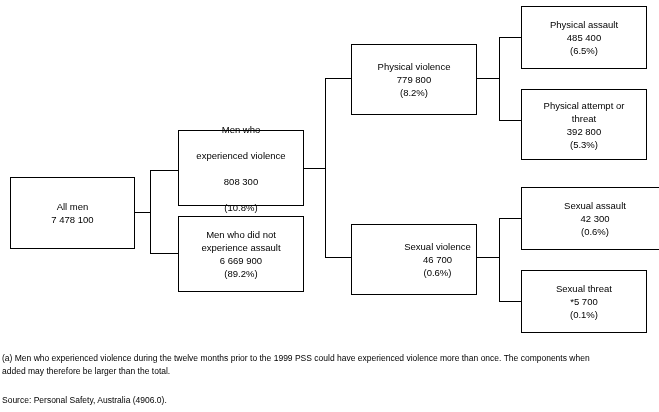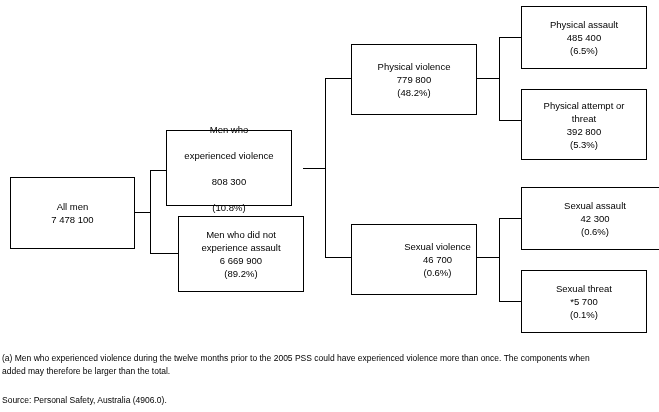--- a/index.html
+++ b/index.html
@@ -93,38 +93,38 @@
   <div class="connector h" style="left:476px; top:257px; width:24px;"></div>
   <div class="connector v" style="left:499px; top:218px; height:84px;"></div>
   <div class="connector h" style="left:499px; top:218px; width:22px;"></div>
   <div class="connector h" style="left:499px; top:301px; width:22px;"></div>
 
   <div class="node-box" style="left:10px; top:177px; width:125px; height:72px;">
     <span class="ln">All men</span>
     <span class="ln">7 478 100</span>
   </div>
 
-  <div class="node-box" style="left:166px; top:130px; width:126px; height:76px;gap:13px;">
+  <div class="node-box" style="left:178px; top:130px; width:126px; height:76px;gap:13px;">
     <span class="ln">Men who</span>
     <span class="ln">experienced violence</span>
     <span class="ln">808 300</span>
     <span class="ln">(10.8%)</span>
   </div>
 
   <div class="node-box" style="left:178px; top:216px; width:126px; height:76px;">
     <span class="ln">Men who did not</span>
     <span class="ln">experience assault</span>
     <span class="ln">6 669 900</span>
     <span class="ln">(89.2%)</span>
   </div>
 
   <div class="node-box" style="left:351px; top:44px; width:126px; height:71px;">
     <span class="ln">Physical violence</span>
     <span class="ln">779 800</span>
-    <span class="ln">(48.2%)</span>
+    <span class="ln">(8.2%)</span>
   </div>
 
   <div class="node-box" style="left:351px; top:224px; width:126px; height:71px;padding-left:47px;">
     <span class="ln">Sexual violence</span>
     <span class="ln">46 700</span>
     <span class="ln">(0.6%)</span>
   </div>
 
   <div class="node-box" style="left:521px; top:6px; width:126px; height:63px;">
     <span class="ln">Physical assault</span>
@@ -147,17 +147,17 @@
 
   <div class="node-box" style="left:521px; top:270px; width:126px; height:63px;">
     <span class="ln">Sexual threat</span>
     <span class="ln">*5 700</span>
     <span class="ln">(0.1%)</span>
   </div>
 
 </div>
 
 <div id="footnotes">
-  <p class="footnote">(a) Men who experienced violence during the twelve months prior to the 2005 PSS could have experienced violence more than once. The components when</p>
+  <p class="footnote">(a) Men who experienced violence during the twelve months prior to the 1999 PSS could have experienced violence more than once. The components when</p>
   <p class="footnote">added may therefore be larger than the total.</p>
 </div>
 
 <p class="source">Source: Personal Safety, Australia (4906.0).</p>
 
 </body></html>

